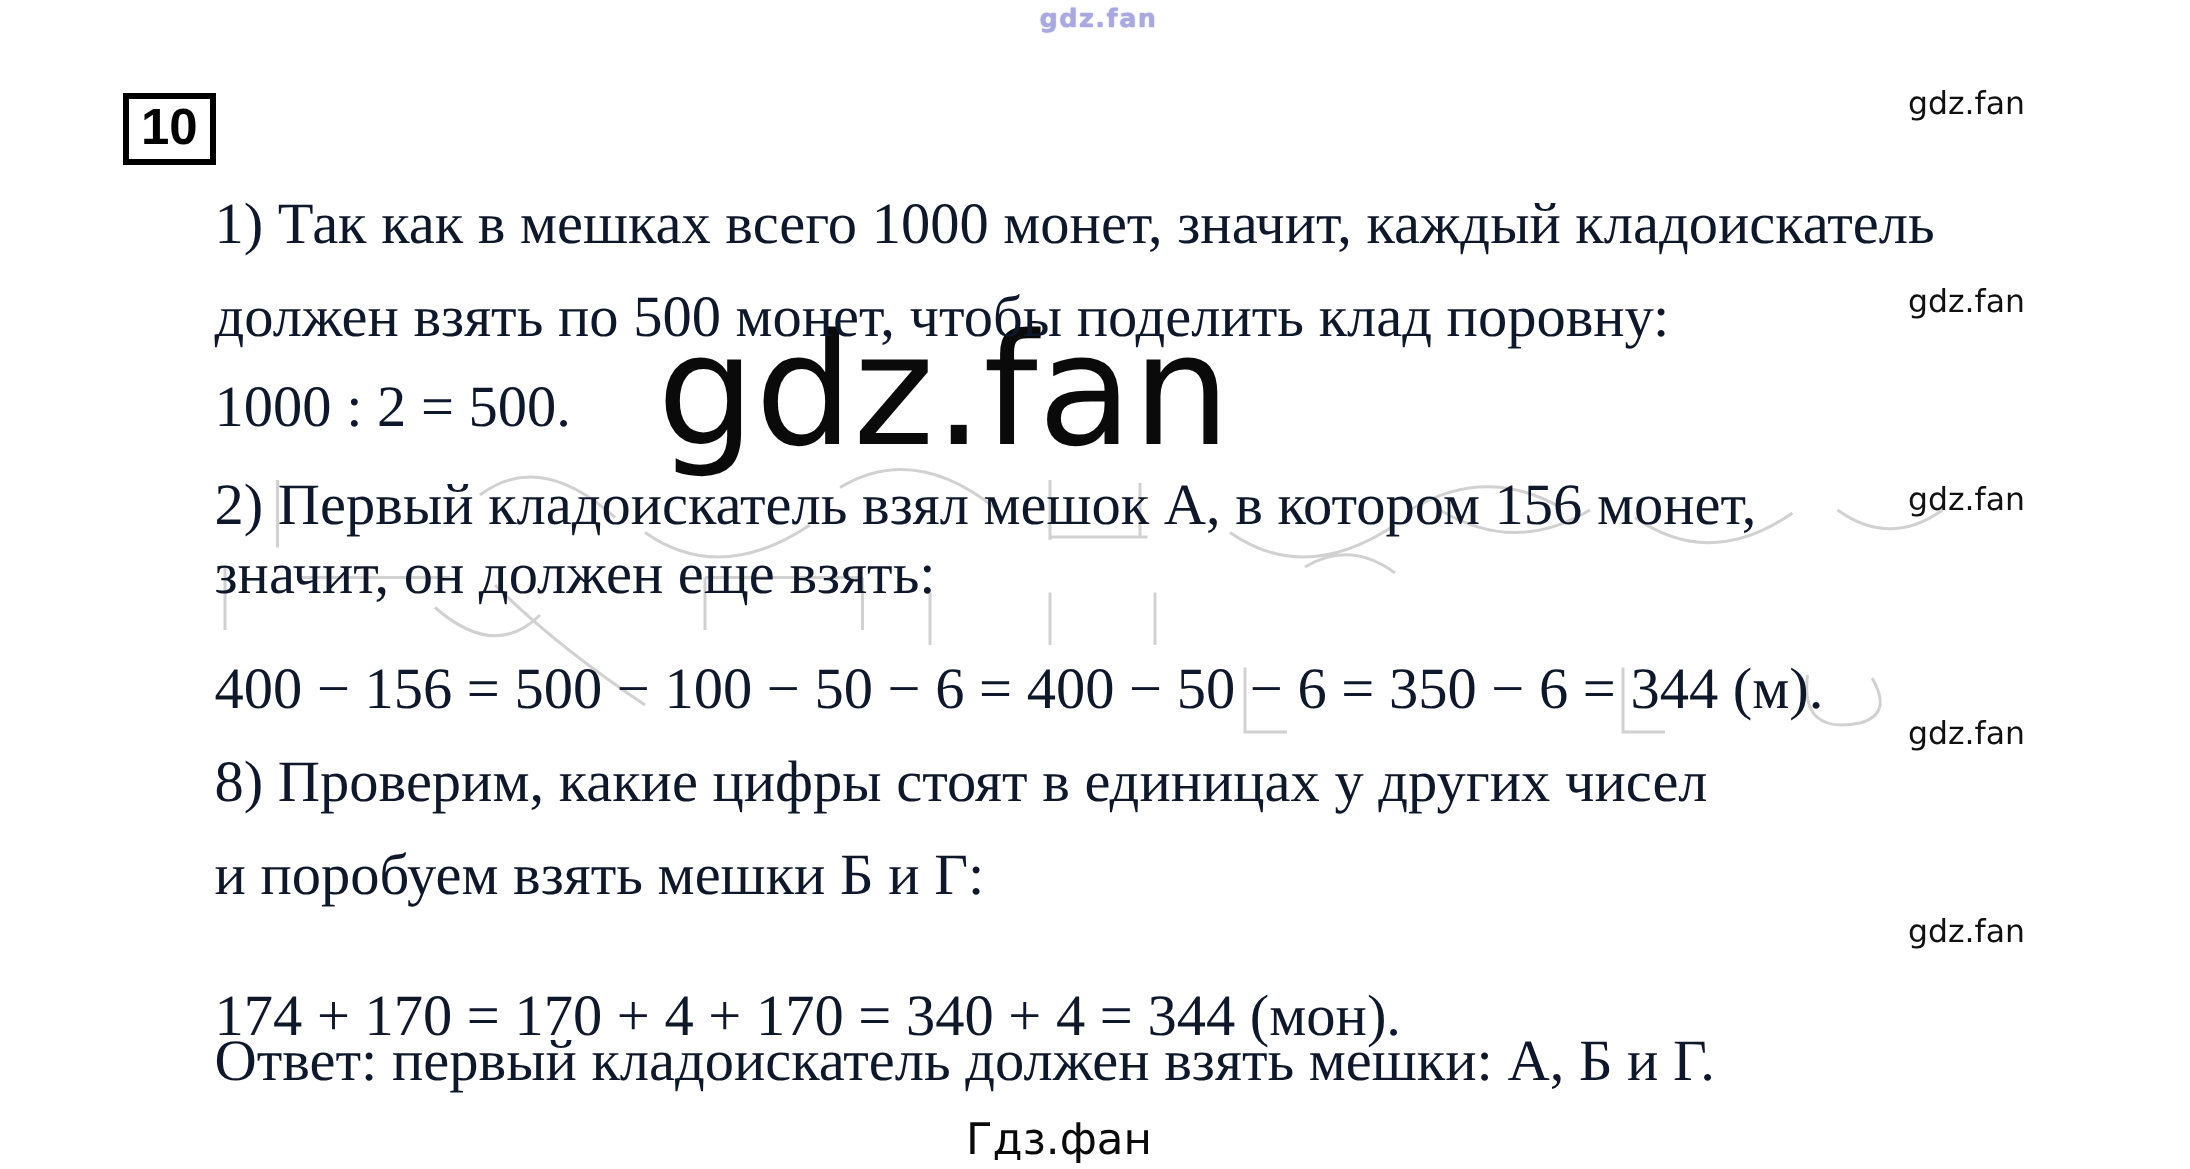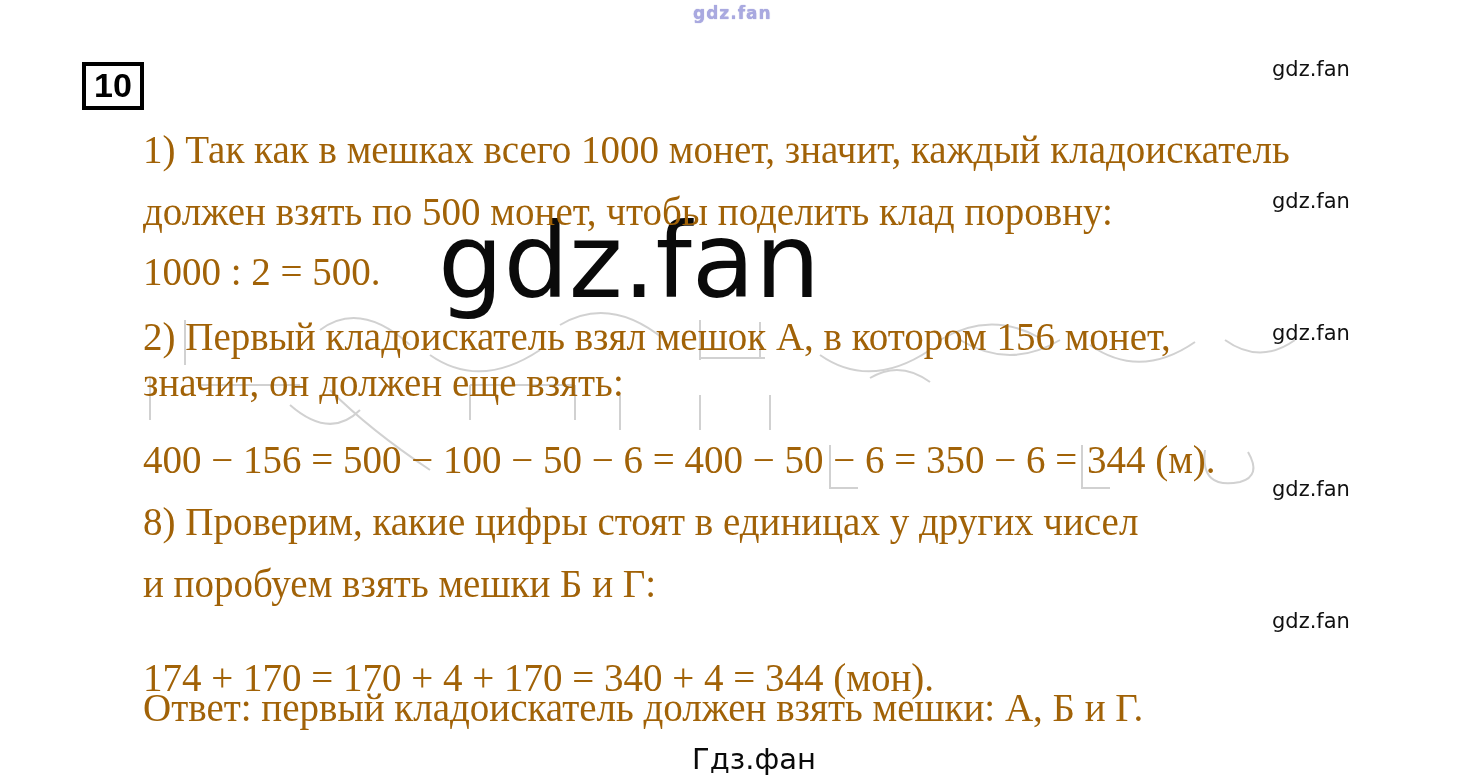--- a/index.html
+++ b/index.html
@@ -34,39 +34,39 @@
   .problem-box{
     position:absolute;left:82px;top:62px;
     border:4px solid #000;padding:1px 8px 2px 8px;
     font-size:34px;font-weight:bold;color:#000;line-height:1.1;
     font-family:Liberation Sans, sans-serif;
   }
   
   .solution{position:absolute;left:143px;top:0;width:1290px;}
   .line{
     position:absolute;left:0;white-space:nowrap;
-    font-size:39px;color:#a16207;line-height:1.05;
+    font-size:39px;color:#0f172a;line-height:1.05;
     font-family:"Liberation Serif", serif;
   }
   .line.l0{top:130px;}
   .line.l1{top:192px;}
   .line.l2{top:252px;}
   .line.l3{top:317px;}
   .line.l4{top:363px;}
   .line.l5{top:440px;}
   .line.l6{top:502px;}
   .line.l7{top:564px;}
   .line.l8{top:658px;}
   .line.l9{top:688px;}
   
   .doodles{position:absolute;left:0;top:0;pointer-events:none;}
   
   .footer{
     position:absolute;left:0;top:742px;width:1412px;text-align:center;
-    font-family:"DejaVu Sans", sans-serif;font-size:29px;color:#0a0a0a;padding-left:48px;
+    font-family:"DejaVu Sans", sans-serif;font-size:29px;color:#0a0a0a;
   }
 </style>
 </head>
 <body>
 
 <div class="wm-top">gdz.fan</div>
 
 <div class="problem-box">10</div>
 
 <div class="wm-side s0">gdz.fan</div>

